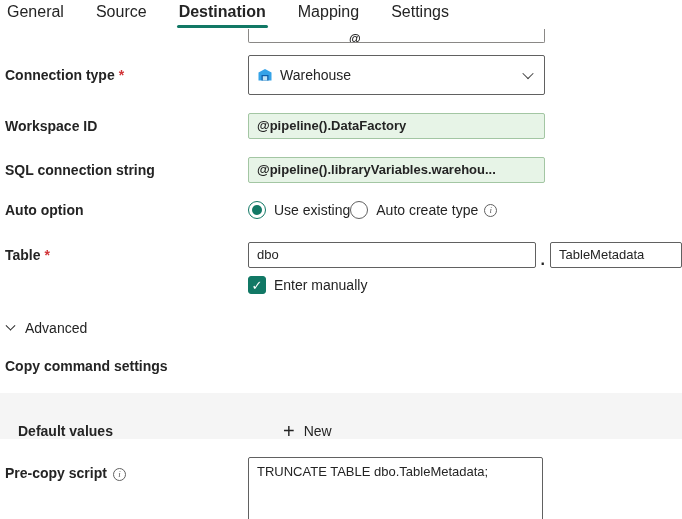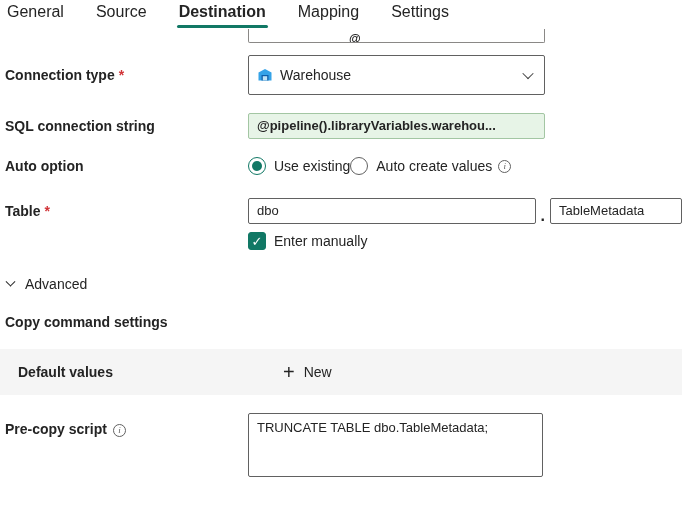--- a/index.html
+++ b/index.html
@@ -63,21 +63,21 @@
   .cb .check { color: #fff; font-size: 13px; line-height: 1; }
 
   
   .advanced { display: flex; align-items: center; margin: 26px 0 0 7px; font-size: 14px; cursor: pointer; }
   .chev.adv { width: 7px; height: 7px; border-color: #242424; margin-right: 11px; transform: rotate(45deg) translate(-2px,-2px); }
 
   .section-heading { margin: 22px 0 0 5px; font-size: 14px; font-weight: 700; }
 
   
   .default-bar { margin-top: 19px; width: 682px; height: 46px; background: #f5f5f5;
-    display: flex; align-items: center; }
+    display: flex; align-items: flex-end; }
   .bar-label { margin-left: 18px; width: 265px; font-size: 14px; font-weight: 600; }
   .new-btn { background: transparent; border: none; display: inline-flex; align-items: center;
     font-family: "Liberation Sans", sans-serif; font-size: 14px; color: #242424; cursor: pointer; padding: 0; }
   .plus { font-size: 20px; font-weight: 400; line-height: 16px; margin-right: 9px; color: #242424; }
 
   
   .row.top { align-items: flex-start; margin-top: 18px; }
   .label.pt { padding-top: 8px; }
   .textarea { width: 295px; height: 64px; border: 1px solid #616161; border-radius: 2px; background: #fff;
     padding: 6px 8px; font-size: 13px; line-height: 16px; }
@@ -112,20 +112,28 @@
             <path d="M1.5 5.5 L8 2 L14.5 5.5 V13.5 H1.5 Z" fill="#35a3e8"></path>
             <path d="M4.5 8 H11.5 V13.5 H4.5 Z" fill="#0e5faa"></path>
             <path d="M5.8 9.2 H10.2 V13.5 H5.8 Z" fill="#bfe4f7"></path>
           </svg>
         </span>
         <span class="dd-text">Warehouse</span>
         <span class="chev"></span>
       </div>
     </div>
 
+    <div class="row">
+      <div class="label">
+        <span>Workspace ID</span>
+      </div>
+      <div class="input green">
+        <span>@pipeline().DataFactory</span>
+      </div>
+    </div>
 
     <div class="row">
       <div class="label">
         <span>SQL connection string</span>
       </div>
       <div class="input green">
         <span>@pipeline().libraryVariables.warehou...</span>
       </div>
     </div>
 
@@ -133,21 +141,21 @@
       <div class="label">
         <span>Auto option</span>
       </div>
       <div class="radio-group">
         <label class="radio">
           <span class="rb selected"></span>
           <span>Use existing</span>
         </label>
         <label class="radio">
           <span class="rb"></span>
-          <span>Auto create values</span>
+          <span>Auto create type</span>
           <span class="info">i</span>
         </label>
       </div>
     </div>
 
     <div class="row" style="margin-top:22px;">
       <div class="label">
         <span>Table</span><span class="req">*</span>
       </div>
       <div class="input schema">

